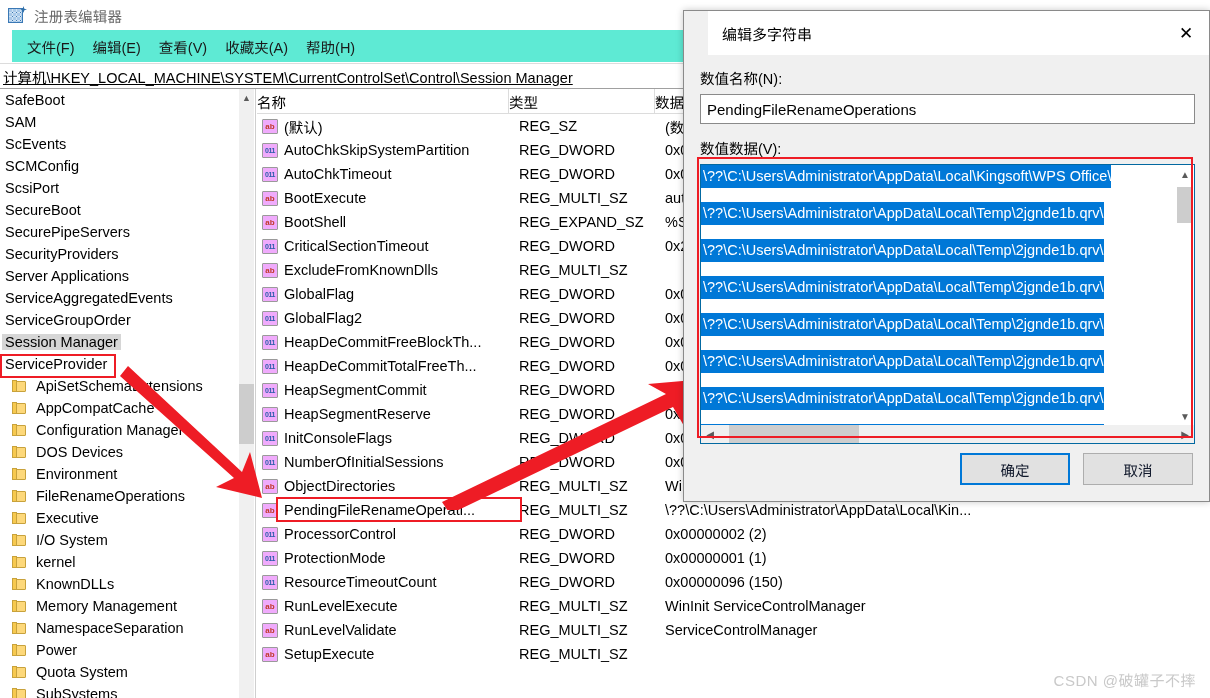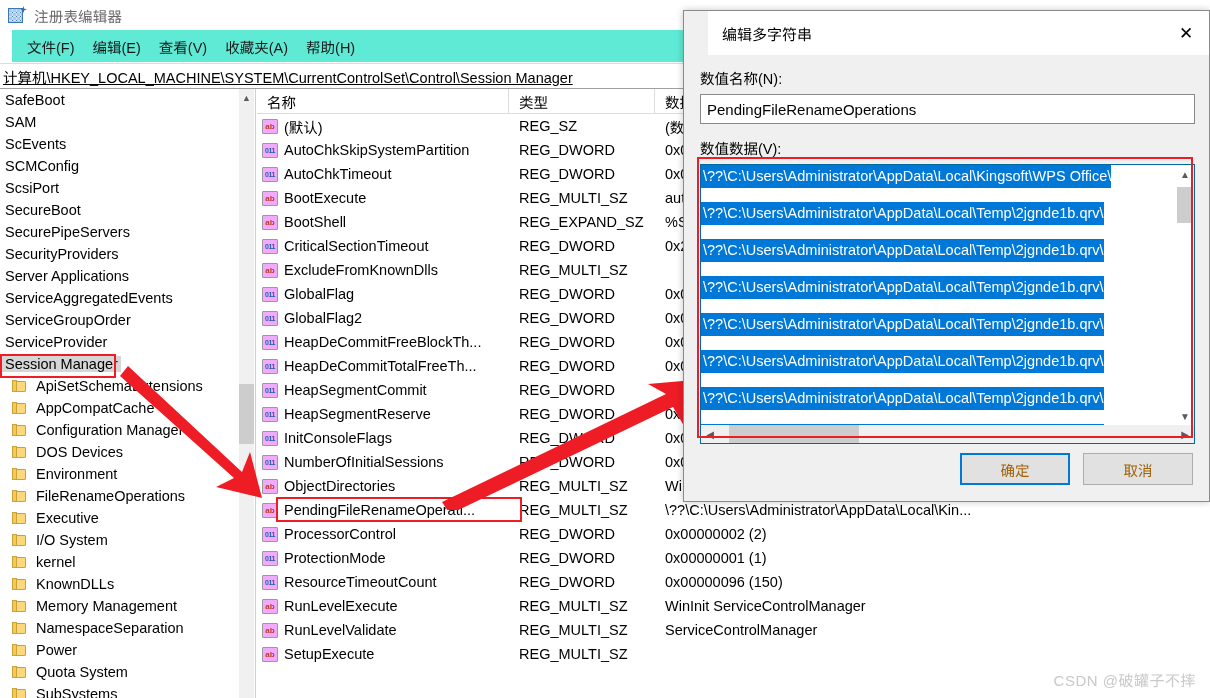--- a/index.html
+++ b/index.html
@@ -194,21 +194,20 @@
     left: 0; top: 0;
     width: 953px; height: 25px;
     background: #ffffff;
     border-bottom: 1px solid #dcdcdc;
     display: flex;
     box-sizing: border-box;
   }
   .hdr-cell {
     font-size: 14.5px;
     color: #000;
-    padding-left: 10px;
     display: flex; align-items: center;
     box-sizing: border-box;
     border-right: 1px solid #dcdcdc;
     height: 25px;
     white-space: nowrap;
     overflow: hidden;
   }
   .hdr-name { width: 252px; }
   .hdr-type { width: 146px; }
   .hdr-data { width: 555px; border-right: none; }
@@ -409,21 +408,21 @@
     right: 16px; bottom: 16px;
     display: flex;
     gap: 13px;
   }
   .dlg-btn {
     width: 110px; height: 32px;
     box-sizing: border-box;
     background: #e1e1e1;
     border: 1px solid #adadad;
     font-size: 14.5px;
-    color: #a16207;
+    color: #0f172a;
     display: flex; align-items: center; justify-content: center;
     font-family: "Liberation Sans", sans-serif;
   }
   .dlg-btn.primary {
     border: 2px solid #0078d7;
     background: #e1e1e1;
   }
 
   
   #watermark {
@@ -486,25 +485,25 @@
         </div>
         <div class="tree-row">
           <span class="label">Server Applications</span>
         </div>
         <div class="tree-row">
           <span class="label">ServiceAggregatedEvents</span>
         </div>
         <div class="tree-row">
           <span class="label">ServiceGroupOrder</span>
         </div>
-        <div class="tree-row">
-          <span class="label">ServiceProvider</span>
-        </div>
         <div class="tree-row selected">
           <span class="label">Session Manager</span>
+        </div>
+        <div class="tree-row">
+          <span class="label">ServiceProvider</span>
         </div>
         <div class="tree-row child">
           <span class="folder-icon"></span>
           <span class="label">ApiSetSchemaExtensions</span>
         </div>
         <div class="tree-row child">
           <span class="folder-icon"></span>
           <span class="label">AppCompatCache</span>
         </div>
         <div class="tree-row child">

